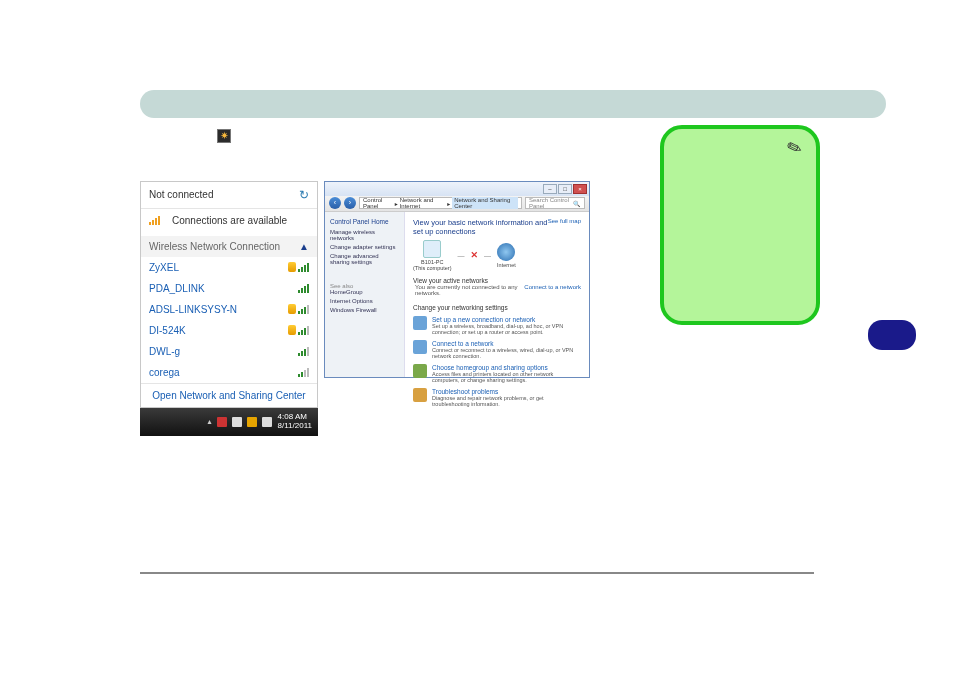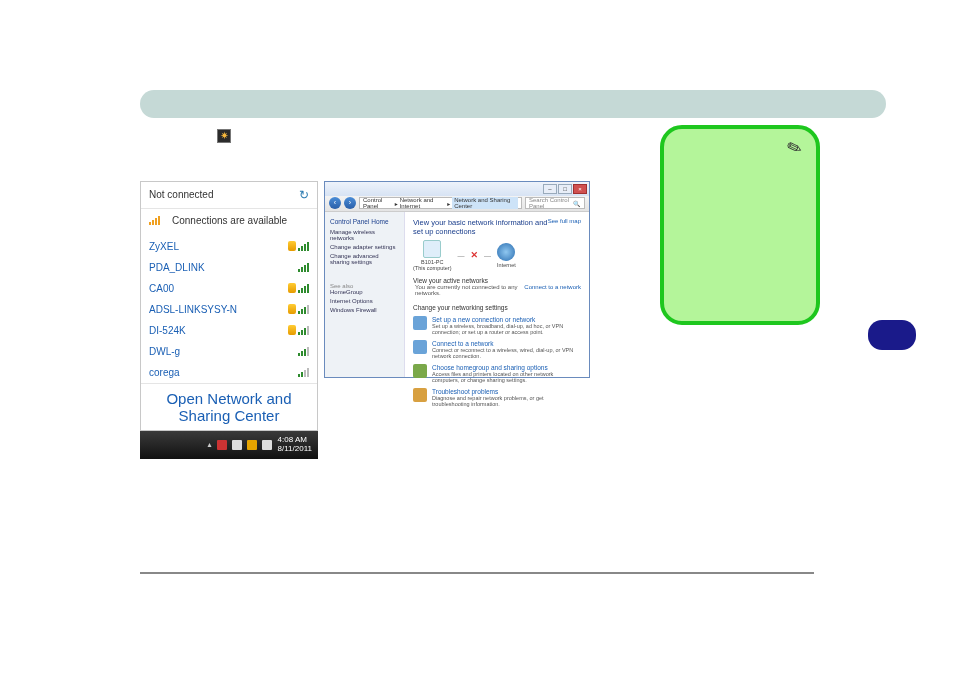--- a/index.html
+++ b/index.html
@@ -115,21 +115,21 @@
     display:flex; align-items:center; gap:2px;
   }
   .shield {
     width:8px;height:10px;background:linear-gradient(#ffcc33,#e69b00);border-radius:2px;
   }
   .flyout-footer {
     border-top:1px solid #e5e5e5;
     text-align:center;
     padding:6px 4px;
     color:#1a5fb4;
-    font-size:15px;
+    font-size:10px;
   }
   .taskbar {
     background: linear-gradient(#3a3a3a,#111);
     height: 28px;
     display:flex;
     justify-content:flex-end;
     align-items:center;
     padding:0 6px;
     gap:6px;
     color:#fff;
@@ -253,48 +253,40 @@
         </div>
         <div class="flyout-avail">
           <span class="bars-icon">
               <span class="b1"></span>
               <span class="b2"></span>
               <span class="b3"></span>
               <span class="b4"></span>
             </span>
           <span>Connections are available</span>
         </div>
+        <div class="flyout-section-head">
+          <span>Wireless Network Connection</span>
+          <span class="chev-up">▲</span>
+        </div>
         <div class="net-list">
           <div class="row">
             <span>ZyXEL</span>
             <span class="sig">
                 <span class="shield"></span>
                 <span class="bars-icon green">
                   <span class="b1"></span>
                   <span class="b2"></span>
                   <span class="b3"></span>
                   <span class="b4"></span>
                 </span>
               </span>
           </div>
           <div class="row">
             <span>PDA_DLINK</span>
             <span class="sig">
-                <span class="bars-icon green">
-                  <span class="b1"></span>
-                  <span class="b2"></span>
-                  <span class="b3"></span>
-                  <span class="b4"></span>
-                </span>
-              </span>
-          </div>
-          <div class="row">
-            <span>CA00</span>
-            <span class="sig">
-                <span class="shield"></span>
                 <span class="bars-icon green">
                   <span class="b1"></span>
                   <span class="b2"></span>
                   <span class="b3"></span>
                   <span class="b4"></span>
                 </span>
               </span>
           </div>
           <div class="row">
             <span>ADSL-LINKSYSY-N</span>

